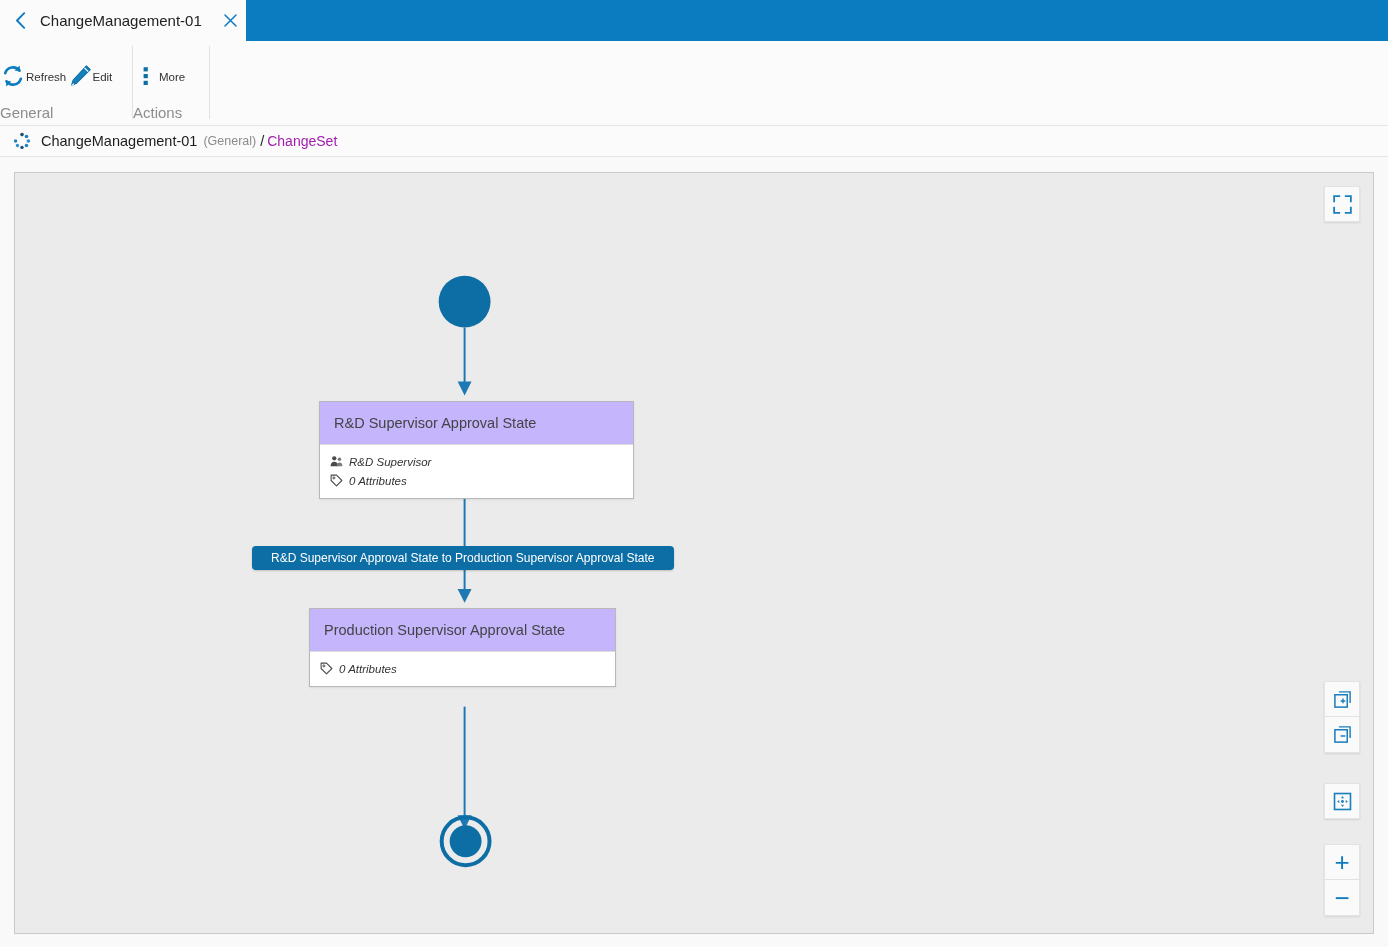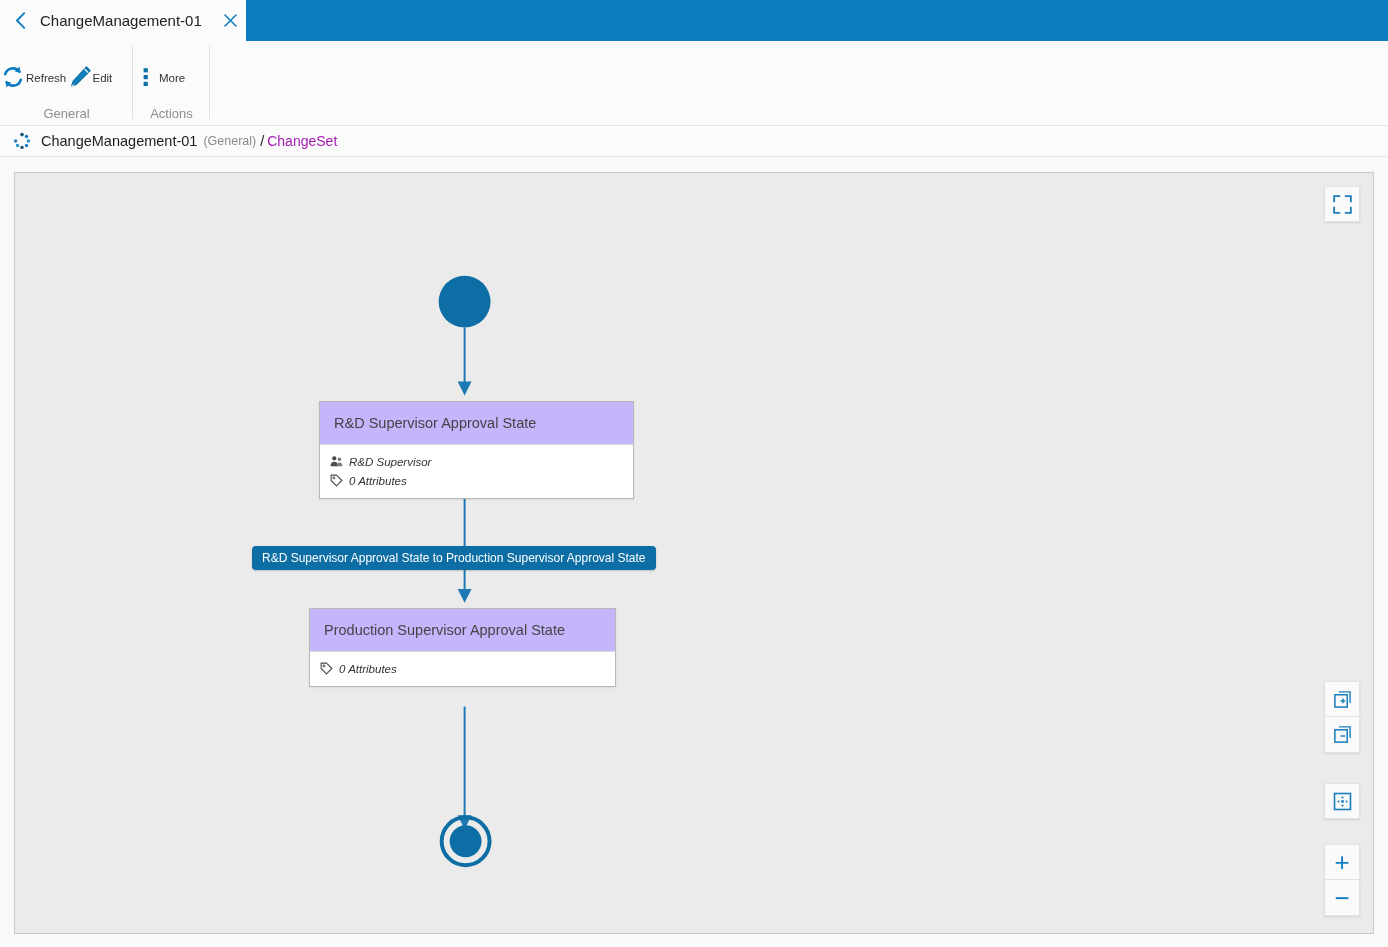--- a/index.html
+++ b/index.html
@@ -71,22 +71,22 @@
     cursor: pointer;
   }
   .ribbon-ico {
     height: 34px; display: flex; align-items: center; justify-content: center;
   }
   .ribbon-lbl {
     font-size: 11.5px; color: #333; margin-top: 2px;
     white-space: nowrap;
   }
   .ribbon-grouplbl {
-    font-size: 13px; color: #8d8d8d;
-    text-align: center; width: 100%;
+    font-size: 15px; color: #8d8d8d;
+    text-align: left; width: 100%;
     padding-bottom: 5px;
   }
   .ribbon-bottom-line {
     position: absolute; left: 0; top: 125px;
     width: 1388px; height: 1px; background: #e6e6e6;
   }
 
   
   .breadcrumb {
     position: absolute; left: 0; top: 126px;
@@ -136,21 +136,21 @@
     height: 19px;
   }
   .node-row svg { margin-right: 6px; flex: none; }
 
   
   .translabel {
     position: absolute;
     background: #0c6ea5;
     color: #fff;
     font-size: 12px;
-    padding: 5px 10px;
+    padding: 5px 19px;
     border-radius: 4px;
     white-space: nowrap;
     box-shadow: 0 1px 2px rgba(0,0,0,.18);
     cursor: pointer;
   }
 
   
   .ctl {
     position: absolute;
     width: 36px; height: 36px;

